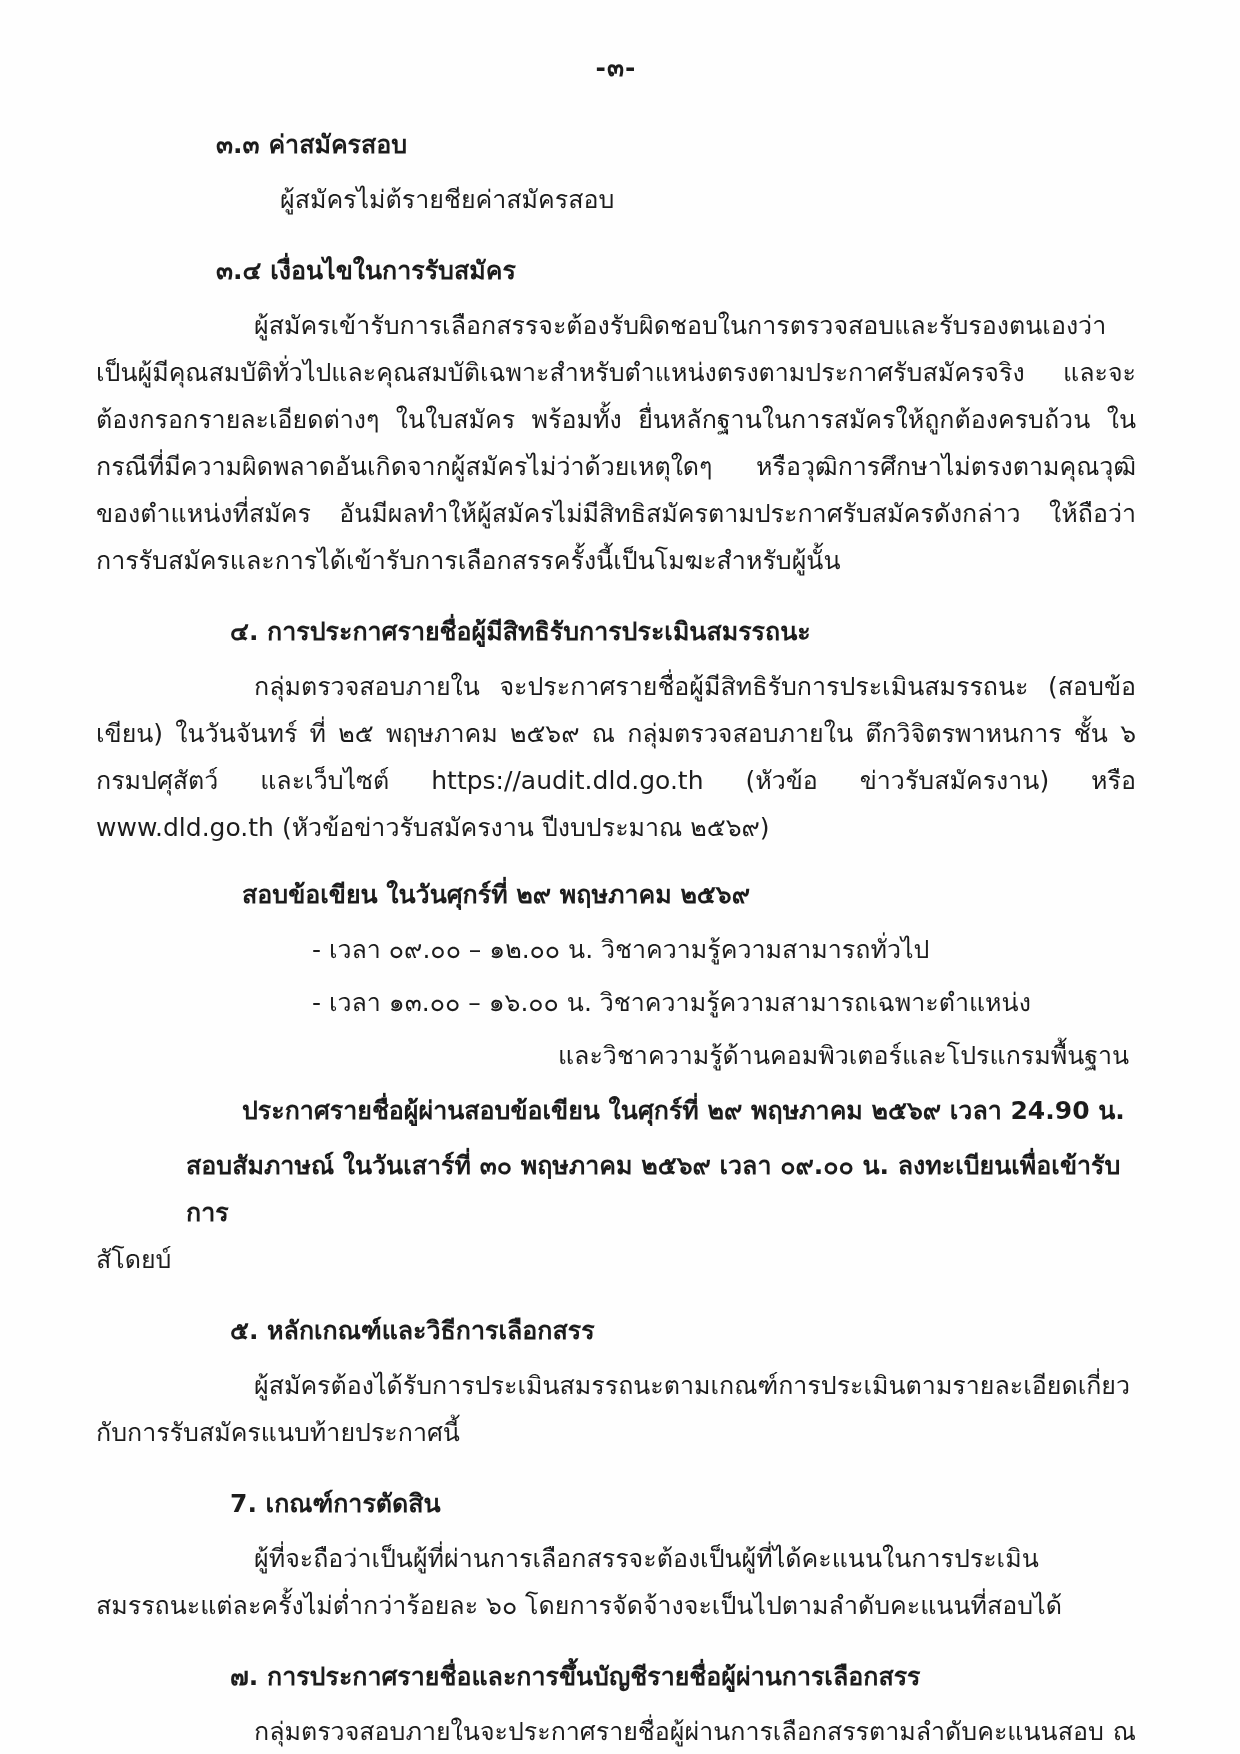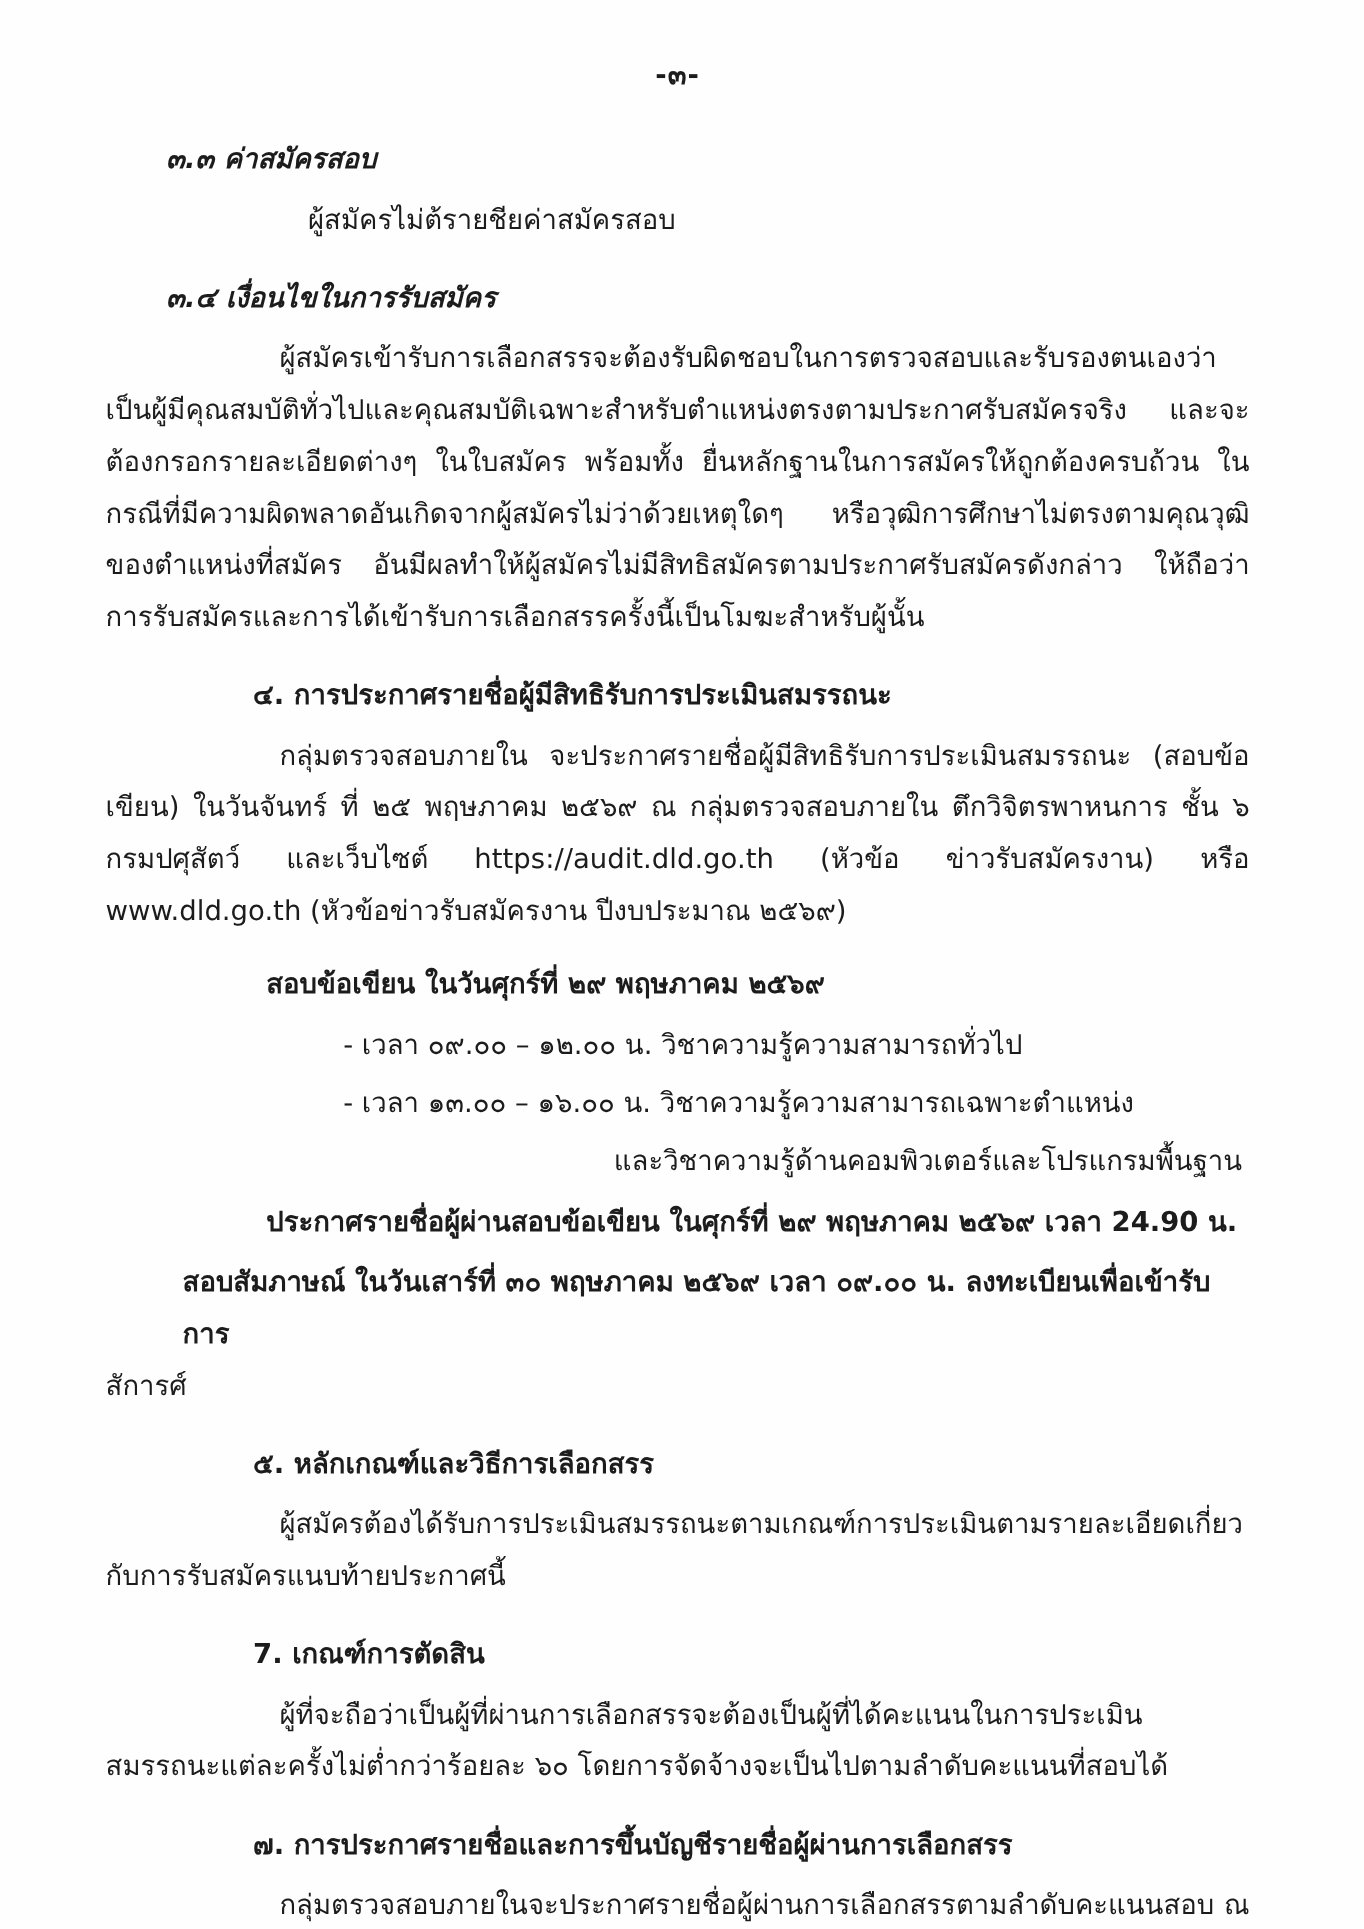--- a/index.html
+++ b/index.html
@@ -22,22 +22,21 @@
     overflow: hidden;
   }
   .page-number {
     text-align: center;
     font-weight: bold;
     margin-bottom: 30px;
     letter-spacing: 1px;
   }
   .h-sub {
     font-weight: bold;
-    margin: 24px 0 8px 55px;
-    font-style: italic;
+    margin: 24px 0 8px 120px;
   }
   .indent-1 {
     margin: 0 0 8px 184px;
   }
   .h-num {
     font-weight: bold;
     margin: 24px 0 8px 134px;
   }
   .para {
     text-align: justify;
@@ -53,21 +52,21 @@
   }
   .computer-line {
     margin: 0 0 6px 462px;
   }
   .result-line {
     font-weight: bold;
     margin: 8px 0 8px 146px;
   }
   .interview-line {
     font-weight: bold;
-    margin: 8px 0 0 70px;
+    margin: 8px 0 0 90px;
   }
   .interview-cont {
     margin: 0 0 4px 0;
   }
   .b { font-weight: normal; }
 </style>
 </head>
 <body>
 
 <div class="page">
@@ -83,21 +82,21 @@
   <div class="h-num">๔.  การประกาศรายชื่อผู้มีสิทธิรับการประเมินสมรรถนะ</div>
   <div class="para"><span>กลุ่มตรวจสอบภายใน จะประกาศรายชื่อผู้มีสิทธิรับการประเมินสมรรถนะ (สอบข้อเขียน) </span><span class="b">ในวันจันทร์ ที่ ๒๕ พฤษภาคม ๒๕๖๙</span><span> ณ กลุ่มตรวจสอบภายใน ตึกวิจิตรพาหนการ ชั้น ๖ กรมปศุสัตว์ และเว็บไซต์ https://audit.dld.go.th (หัวข้อ ข่าวรับสมัครงาน) หรือ www.dld.go.th (หัวข้อข่าวรับสมัครงาน ปีงบประมาณ ๒๕๖๙)</span></div>
 
   <div class="exam-head">สอบข้อเขียน ในวันศุกร์ที่ ๒๙ พฤษภาคม ๒๕๖๙</div>
   <div class="time-item">- เวลา ๐๙.๐๐ – ๑๒.๐๐ น. วิชาความรู้ความสามารถทั่วไป</div>
   <div class="time-item">- เวลา ๑๓.๐๐ – ๑๖.๐๐ น. วิชาความรู้ความสามารถเฉพาะตำแหน่ง</div>
   <div class="computer-line">และวิชาความรู้ด้านคอมพิวเตอร์และโปรแกรมพื้นฐาน</div>
 
   <div class="result-line">ประกาศรายชื่อผู้ผ่านสอบข้อเขียน ในศุกร์ที่ ๒๙ พฤษภาคม ๒๕๖๙ เวลา 24.90 น.</div>
   <div class="interview-line">สอบสัมภาษณ์ ในวันเสาร์ที่ ๓๐ พฤษภาคม ๒๕๖๙  เวลา ๐๙.๐๐ น. ลงทะเบียนเพื่อเข้ารับการ</div>
-  <div class="interview-cont">สัการศ์</div>
+  <div class="interview-cont">สัโดยบ์</div>
 
   <div class="h-num">๕.  หลักเกณฑ์และวิธีการเลือกสรร</div>
   <div class="para">ผู้สมัครต้องได้รับการประเมินสมรรถนะตามเกณฑ์การประเมินตามรายละเอียดเกี่ยวกับการรับสมัครแนบท้ายประกาศนี้</div>
 
   <div class="h-num">7.  เกณฑ์การตัดสิน</div>
   <div class="para">ผู้ที่จะถือว่าเป็นผู้ที่ผ่านการเลือกสรรจะต้องเป็นผู้ที่ได้คะแนนในการประเมินสมรรถนะแต่ละครั้งไม่ต่ำกว่าร้อยละ ๖๐ โดยการจัดจ้างจะเป็นไปตามลำดับคะแนนที่สอบได้</div>
 
   <div class="h-num">๗.  การประกาศรายชื่อและการขึ้นบัญชีรายชื่อผู้ผ่านการเลือกสรร</div>
   <div class="para">กลุ่มตรวจสอบภายในจะประกาศรายชื่อผู้ผ่านการเลือกสรรตามลำดับคะแนนสอบ ณ กลุ่มตรวจสอบภายใน และทางเว็บไซต์ https://audit.dld.go.th (หัวข้อ ข่าวรับสมัครงาน) หรือ www.dld.go.th (หัวข้อ ข่าวรับสมัครงาน ปีงบประมาณ ๒๕๖๙) โดยบัญชีรายชื่อดังกล่าวให้เป็นอันยกเลิกหรือสิ้นผลไปเมื่อเลือกสรรครบกำหนด ๑ ปี นับแต่วันขึ้นบัญชี หรือ นับแต่วันประกาศรับสมัครในตำแหน่งที่มีลักษณะงาน</div>
 

